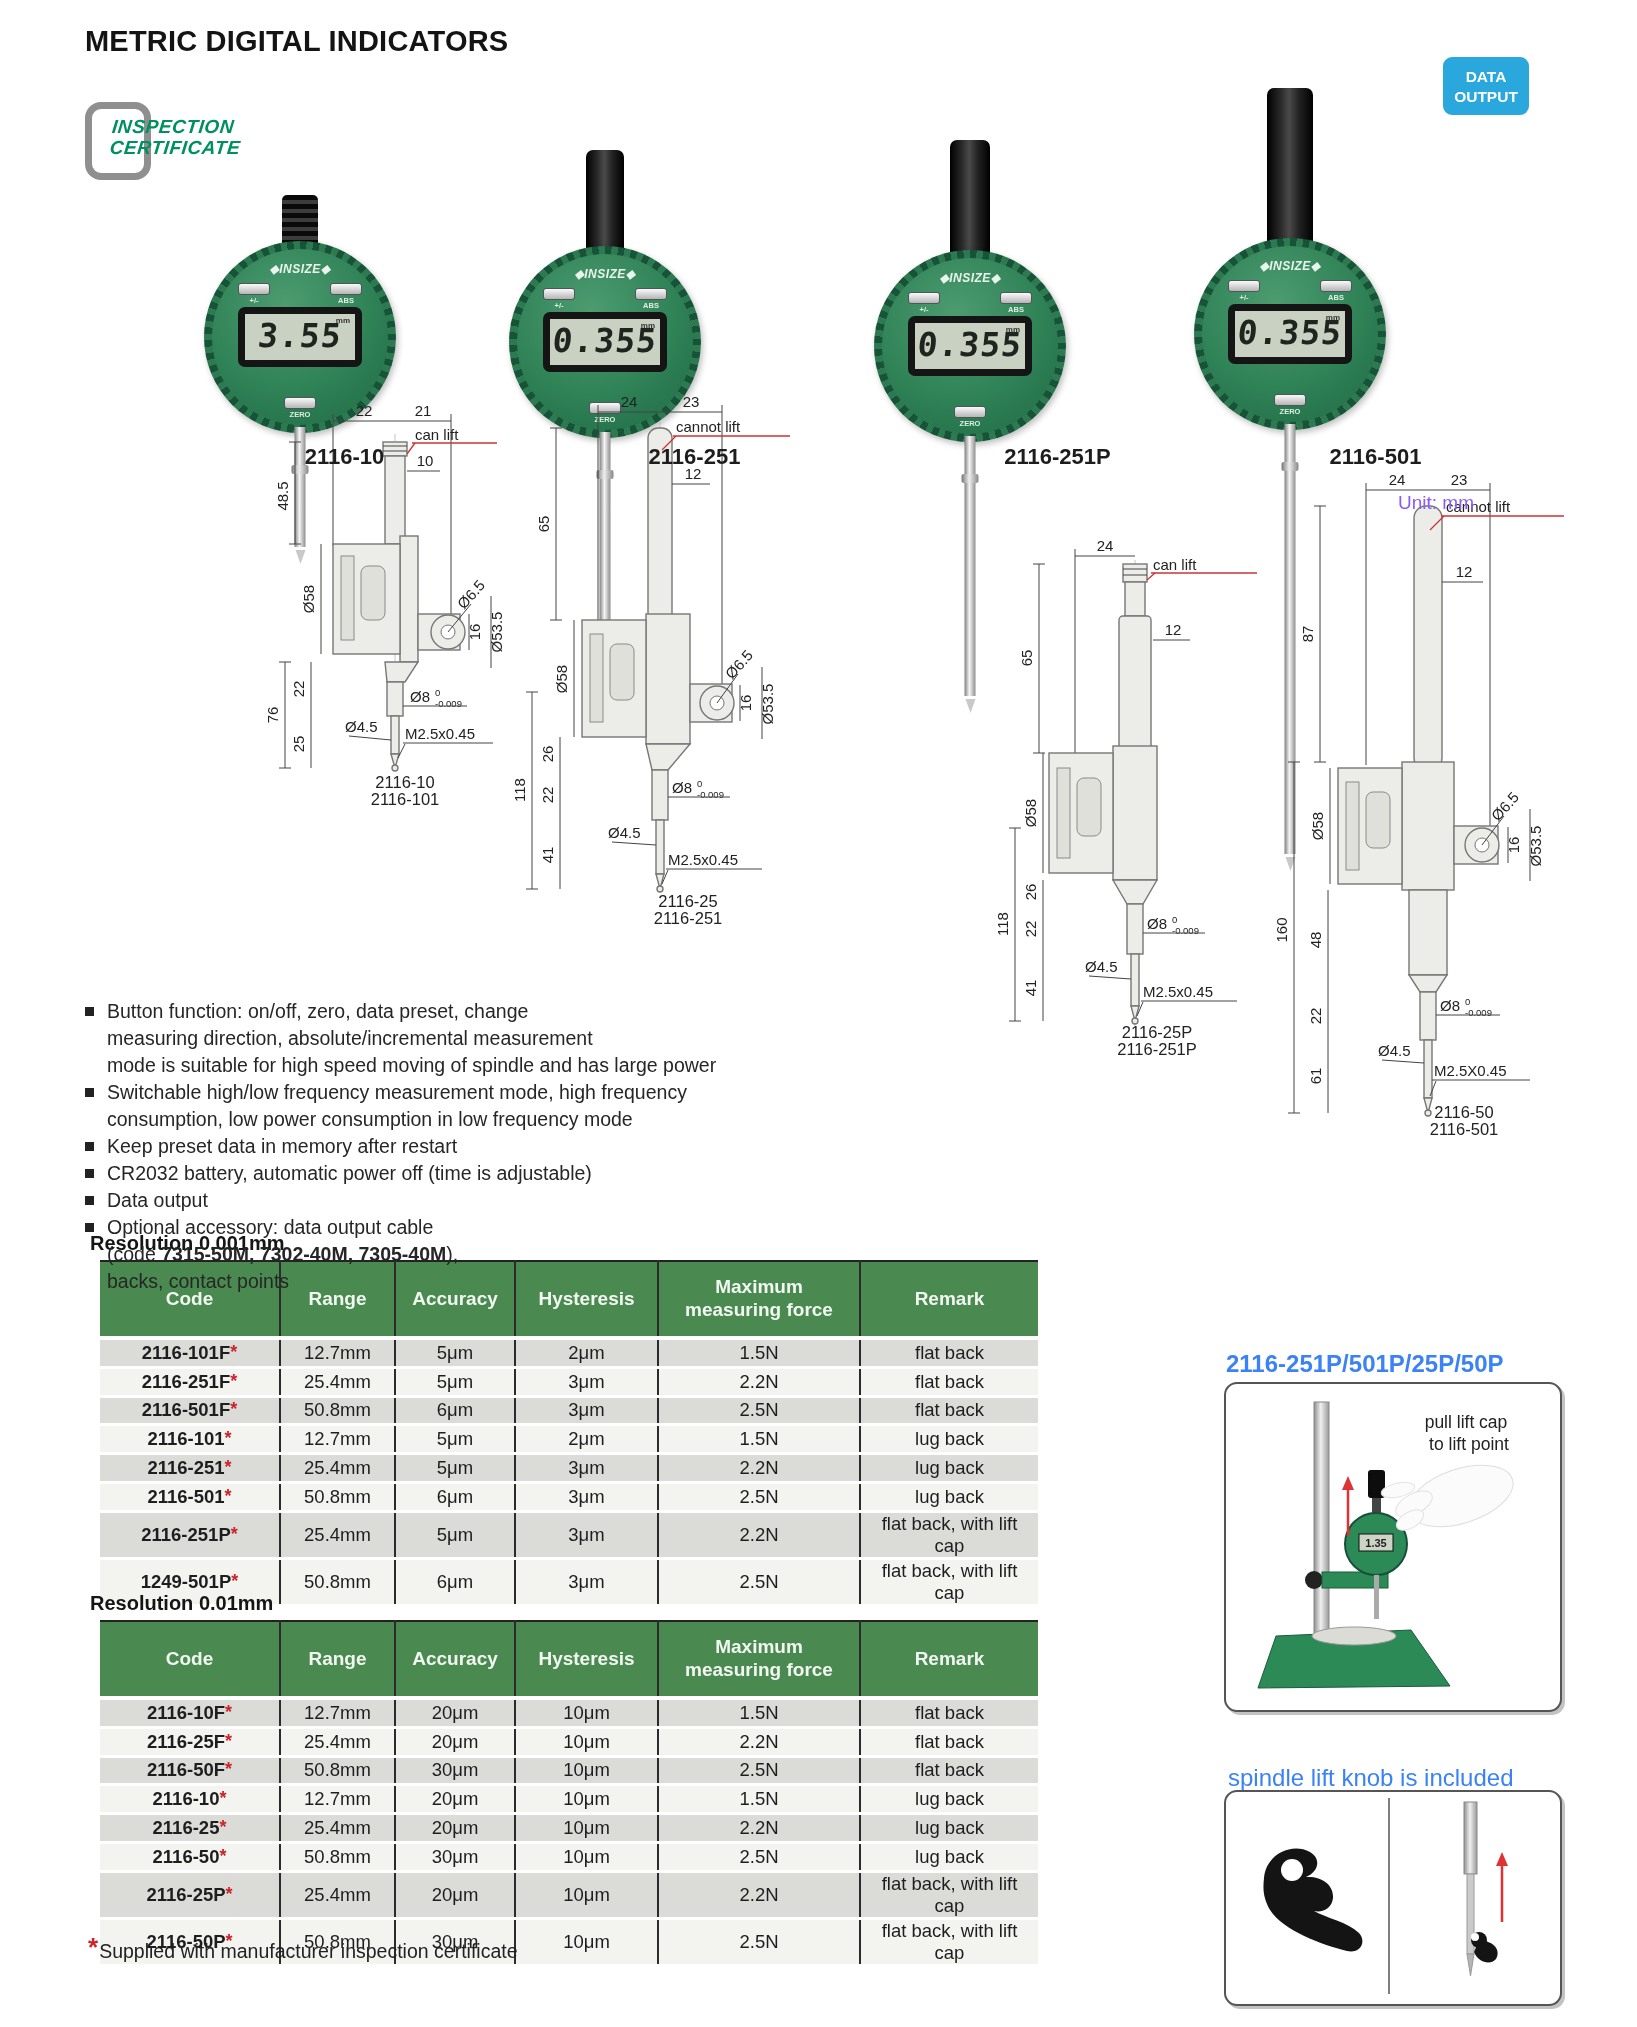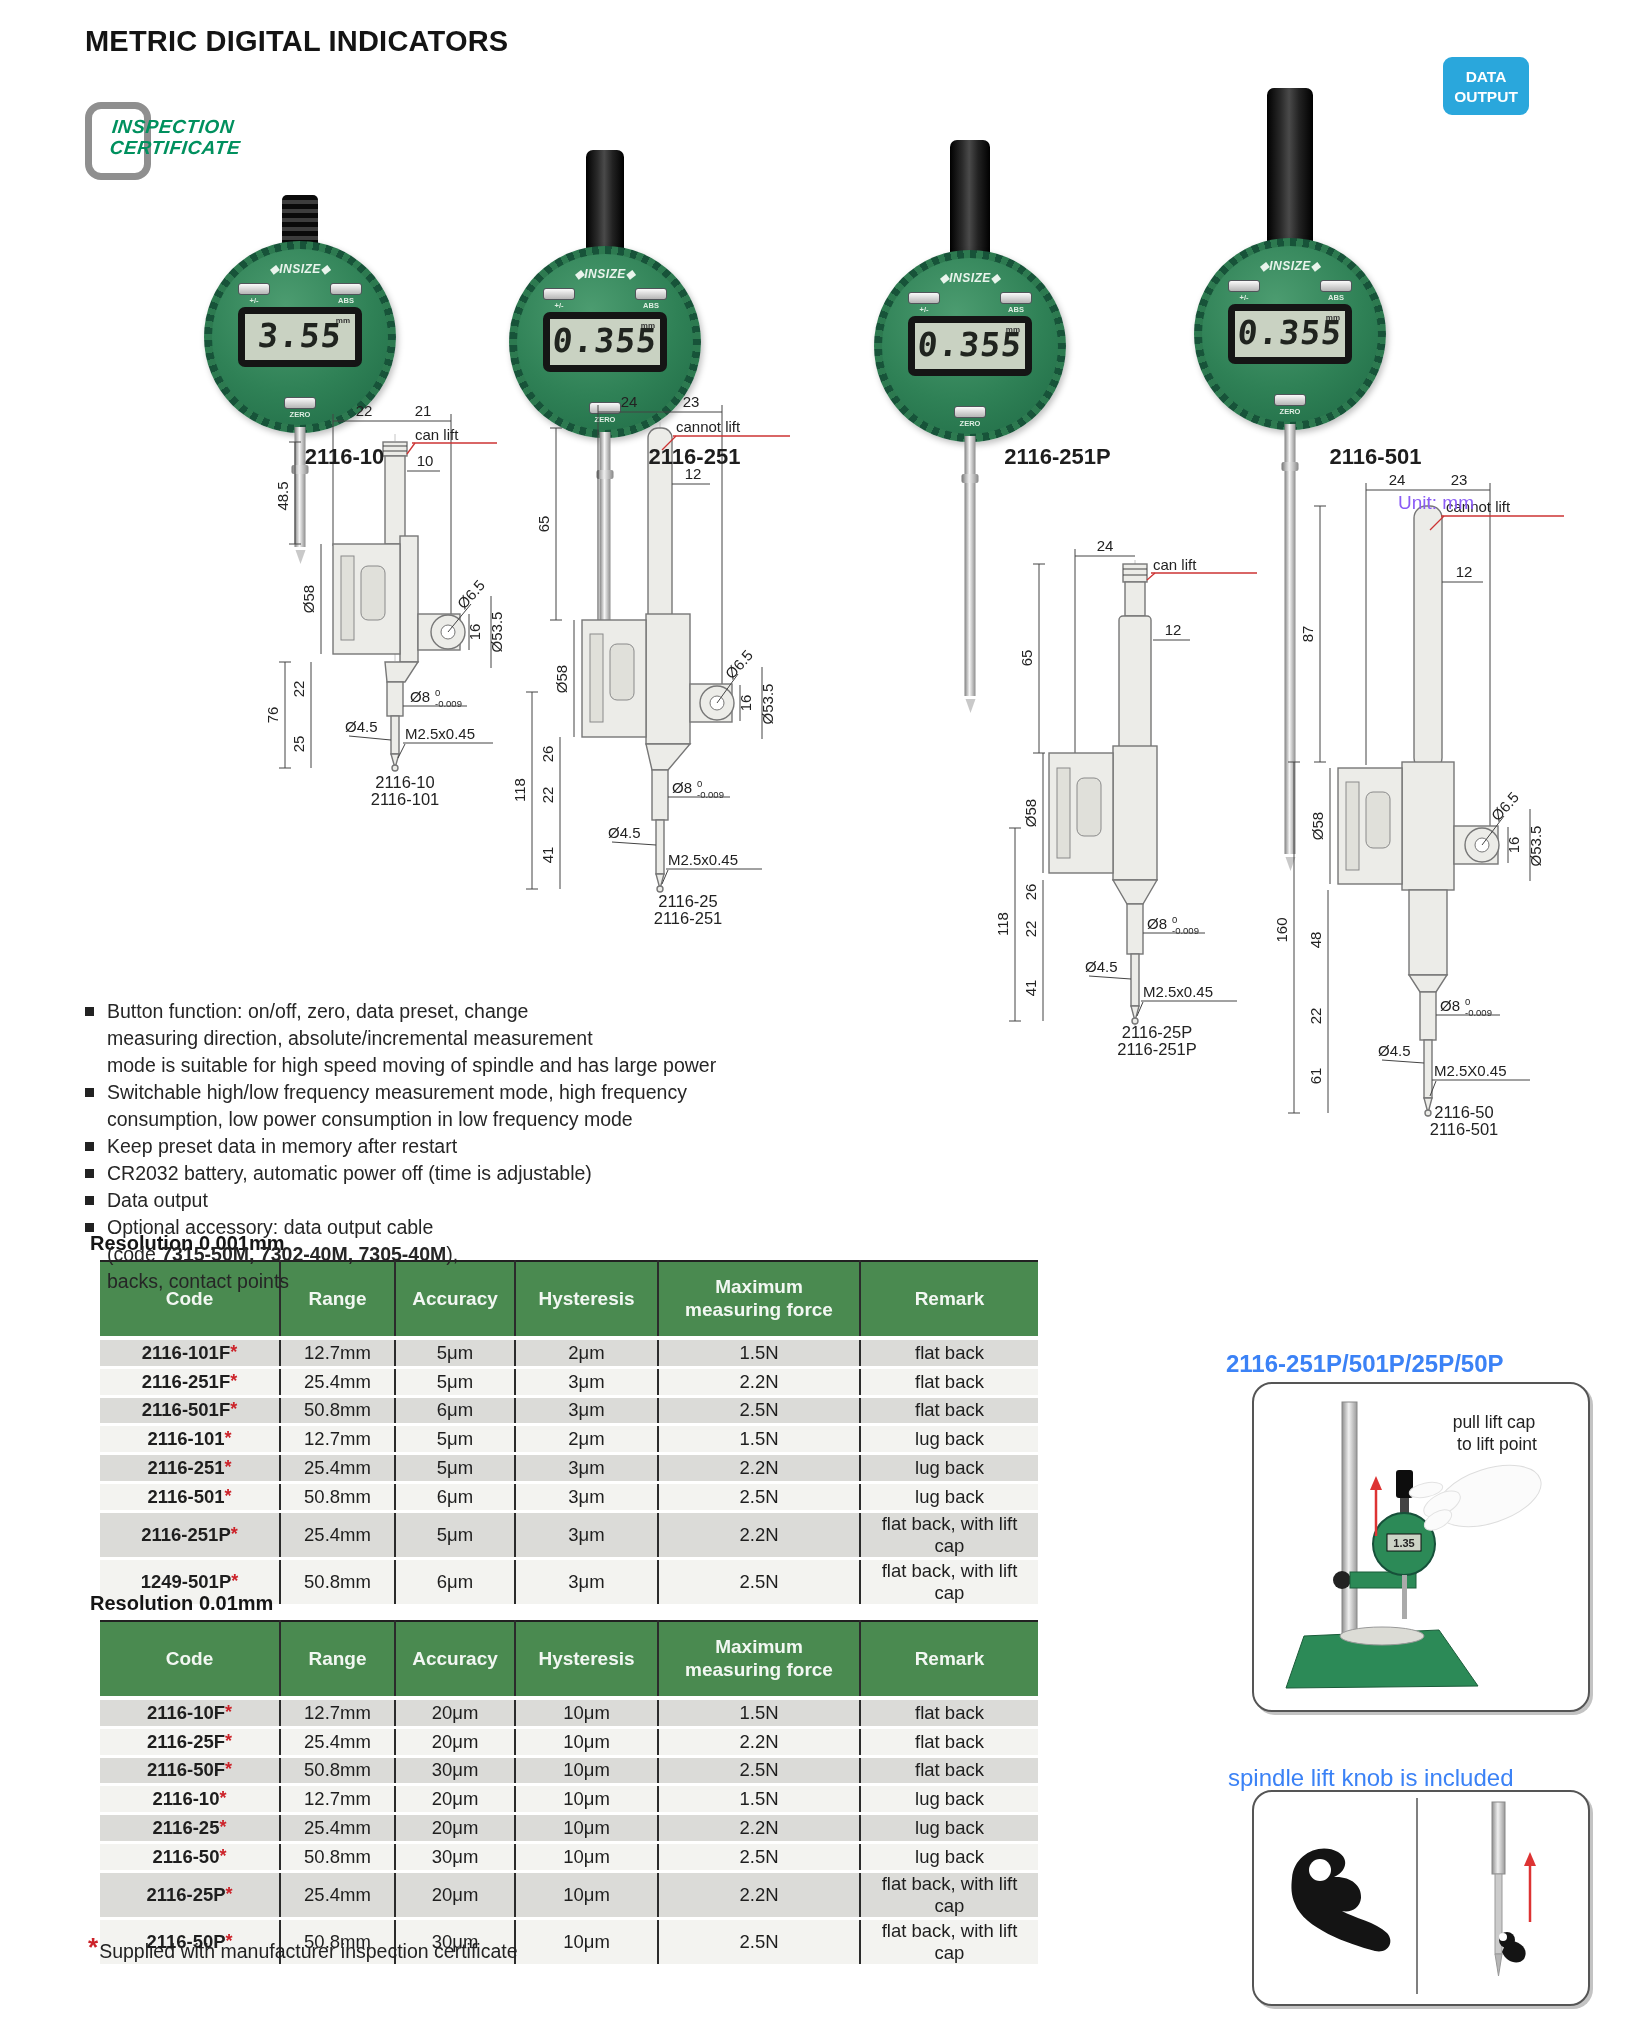--- a/index.html
+++ b/index.html
@@ -80,21 +80,21 @@
   table.spec tr.w td{background:#F3F3F0;}
   table.spec td.code{font-weight:bold;}
   .ast{color:#CC2229;font-weight:bold;vertical-align:top;font-size:18px;}
   th .wrapnarrow{display:inline-block;max-width:150px;line-height:1.2;}
   .footnote{position:absolute;left:88px;top:1940px;font-size:19.5px;color:#222;z-index:3;}
   .footnote .fnast{color:#CC2229;font-size:26px;font-weight:bold;vertical-align:top;line-height:14px;margin-right:1px;}
 
   
   .sidehead{position:absolute;font-size:24px;color:#3b82f6;z-index:3;}
   .sidehead.bold{font-weight:bold;}
-  .sidebox{position:absolute;background:#fff;border:2px solid #555;border-radius:20px;box-shadow:3px 3px 0 #c3c3c3;z-index:3;margin-left:28px;}
+  .sidebox{position:absolute;background:#fff;border:2px solid #555;border-radius:13px;box-shadow:3px 3px 0 #c3c3c3;z-index:3;}
 </style>
 </head>
 <body>
 
 <div id="page">
 
   <div class="title">METRIC DIGITAL INDICATORS</div>
   <div class="badge">
     <div>DATA</div>
     <div>OUTPUT</div>

